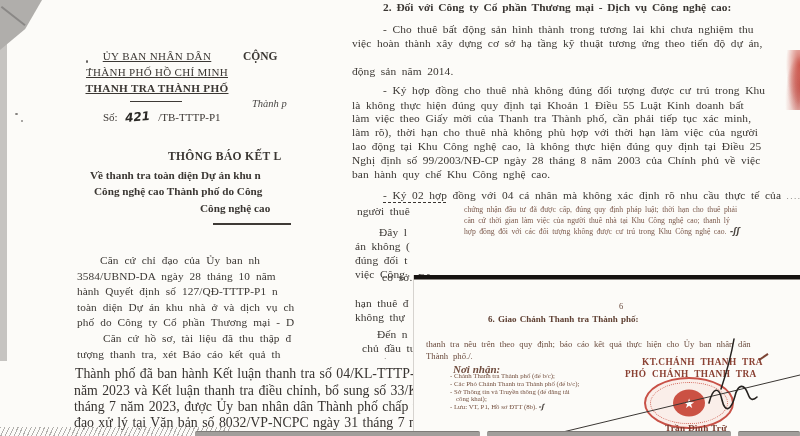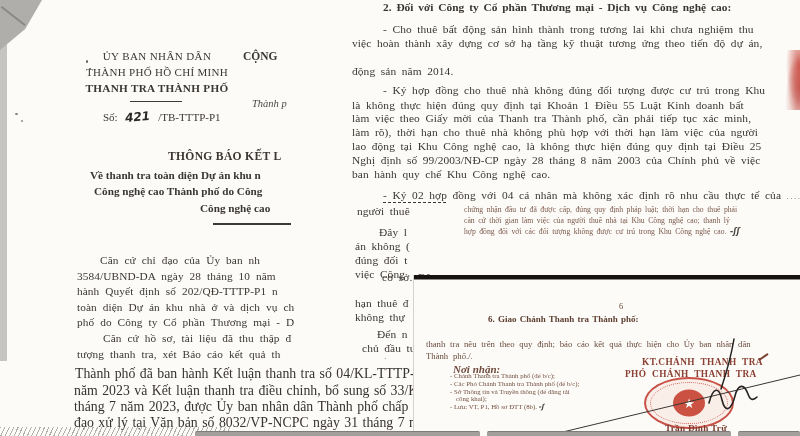--- a/index.html
+++ b/index.html
@@ -3,21 +3,21 @@
 <meta charset="utf-8">
 <style>
   html,body{margin:0;padding:0;background:#9a9794;}
   #stage{position:relative;width:800px;height:436px;overflow:hidden;
          background:#b5b2ae;font-family:"Liberation Serif","DejaVu Serif",serif;
          -webkit-font-smoothing:antialiased;}
   .paper{position:absolute;background:#fcfbf8;}
   .ln{position:absolute;white-space:nowrap;line-height:1;}
   .b{font-weight:bold;}
   .i{font-style:italic;}
-  .ctr{text-align:center;}
+  .ctr{text-align:center;text-decoration:underline;}
   
   #left-doc{left:7px;top:0;width:300px;height:436px;z-index:1;color:#3b3733;}
   #left-doc .body{font-size:11.3px;word-spacing:3px;letter-spacing:.1px;}
   .rule{position:absolute;background:#3e3a36;height:1px;}
   .hand{font-family:"DejaVu Sans",sans-serif;font-style:italic;font-weight:bold;color:#2b2926;}
   .speck{position:absolute;background:#5b5855;border-radius:50%;}
   
   #right-doc{left:307px;top:0;width:493px;height:436px;z-index:1;color:#3a3632;}
   #right-doc .body{font-size:11.4px;word-spacing:2.6px;letter-spacing:.1px;}
   .u-dash{text-decoration:underline;text-decoration-style:dashed;text-decoration-thickness:1px;text-underline-offset:3px;}
@@ -81,21 +81,21 @@
     </div>
 
     <div class="ln b" style="left:161px;top:151px;font-size:11.6px;letter-spacing:.3px;">THÔNG BÁO KẾT L</div>
     <div class="ln b" style="left:83px;top:170px;font-size:11.2px;">Về thanh tra toàn diện Dự án khu n</div>
     <div class="ln b" style="left:87px;top:186px;font-size:11.2px;">Công nghệ cao Thành phố do Công</div>
     <div class="ln b" style="left:193px;top:203px;font-size:11.2px;">Công nghệ cao</div>
     <div class="rule" style="left:206px;top:223px;width:78px;height:1.5px;"></div>
 
     <div class="ln body" style="left:93px;top:255px;">Căn cứ chỉ đạo của Ủy ban nh</div>
     <div class="ln body" style="left:70px;top:271px;">3584/UBND-DA ngày 28 tháng 10 năm</div>
-    <div class="ln body" style="left:70px;top:286px;">hành Quyết định số 202/QĐ-TTTP-P1 n</div>
+    <div class="ln body" style="left:70px;top:286px;">hành Quyết định số 127/QĐ-TTTP-P1 n</div>
     <div class="ln body" style="left:70px;top:302px;">toàn diện Dự án khu nhà ở và dịch vụ ch</div>
     <div class="ln body" style="left:70px;top:317px;">phố do Công ty Cổ phần Thương mại - D</div>
     <div class="ln body" style="left:96px;top:333px;">Căn cứ hồ sơ, tài liệu đã thu thập đ</div>
     <div class="ln body" style="left:70px;top:349px;">tượng thanh tra, xét Báo cáo kết quả th</div>
 
     <div class="speck" style="left:79px;top:60px;width:2px;height:3px;"></div>
     <div class="speck" style="left:82px;top:68px;width:2px;height:2px;"></div>
     <div class="speck" style="left:8px;top:113px;width:3px;height:2px;background:#7e7b78;"></div>
     <div class="speck" style="left:14px;top:120px;width:2px;height:2px;background:#8e8b88;"></div>
   </div>

